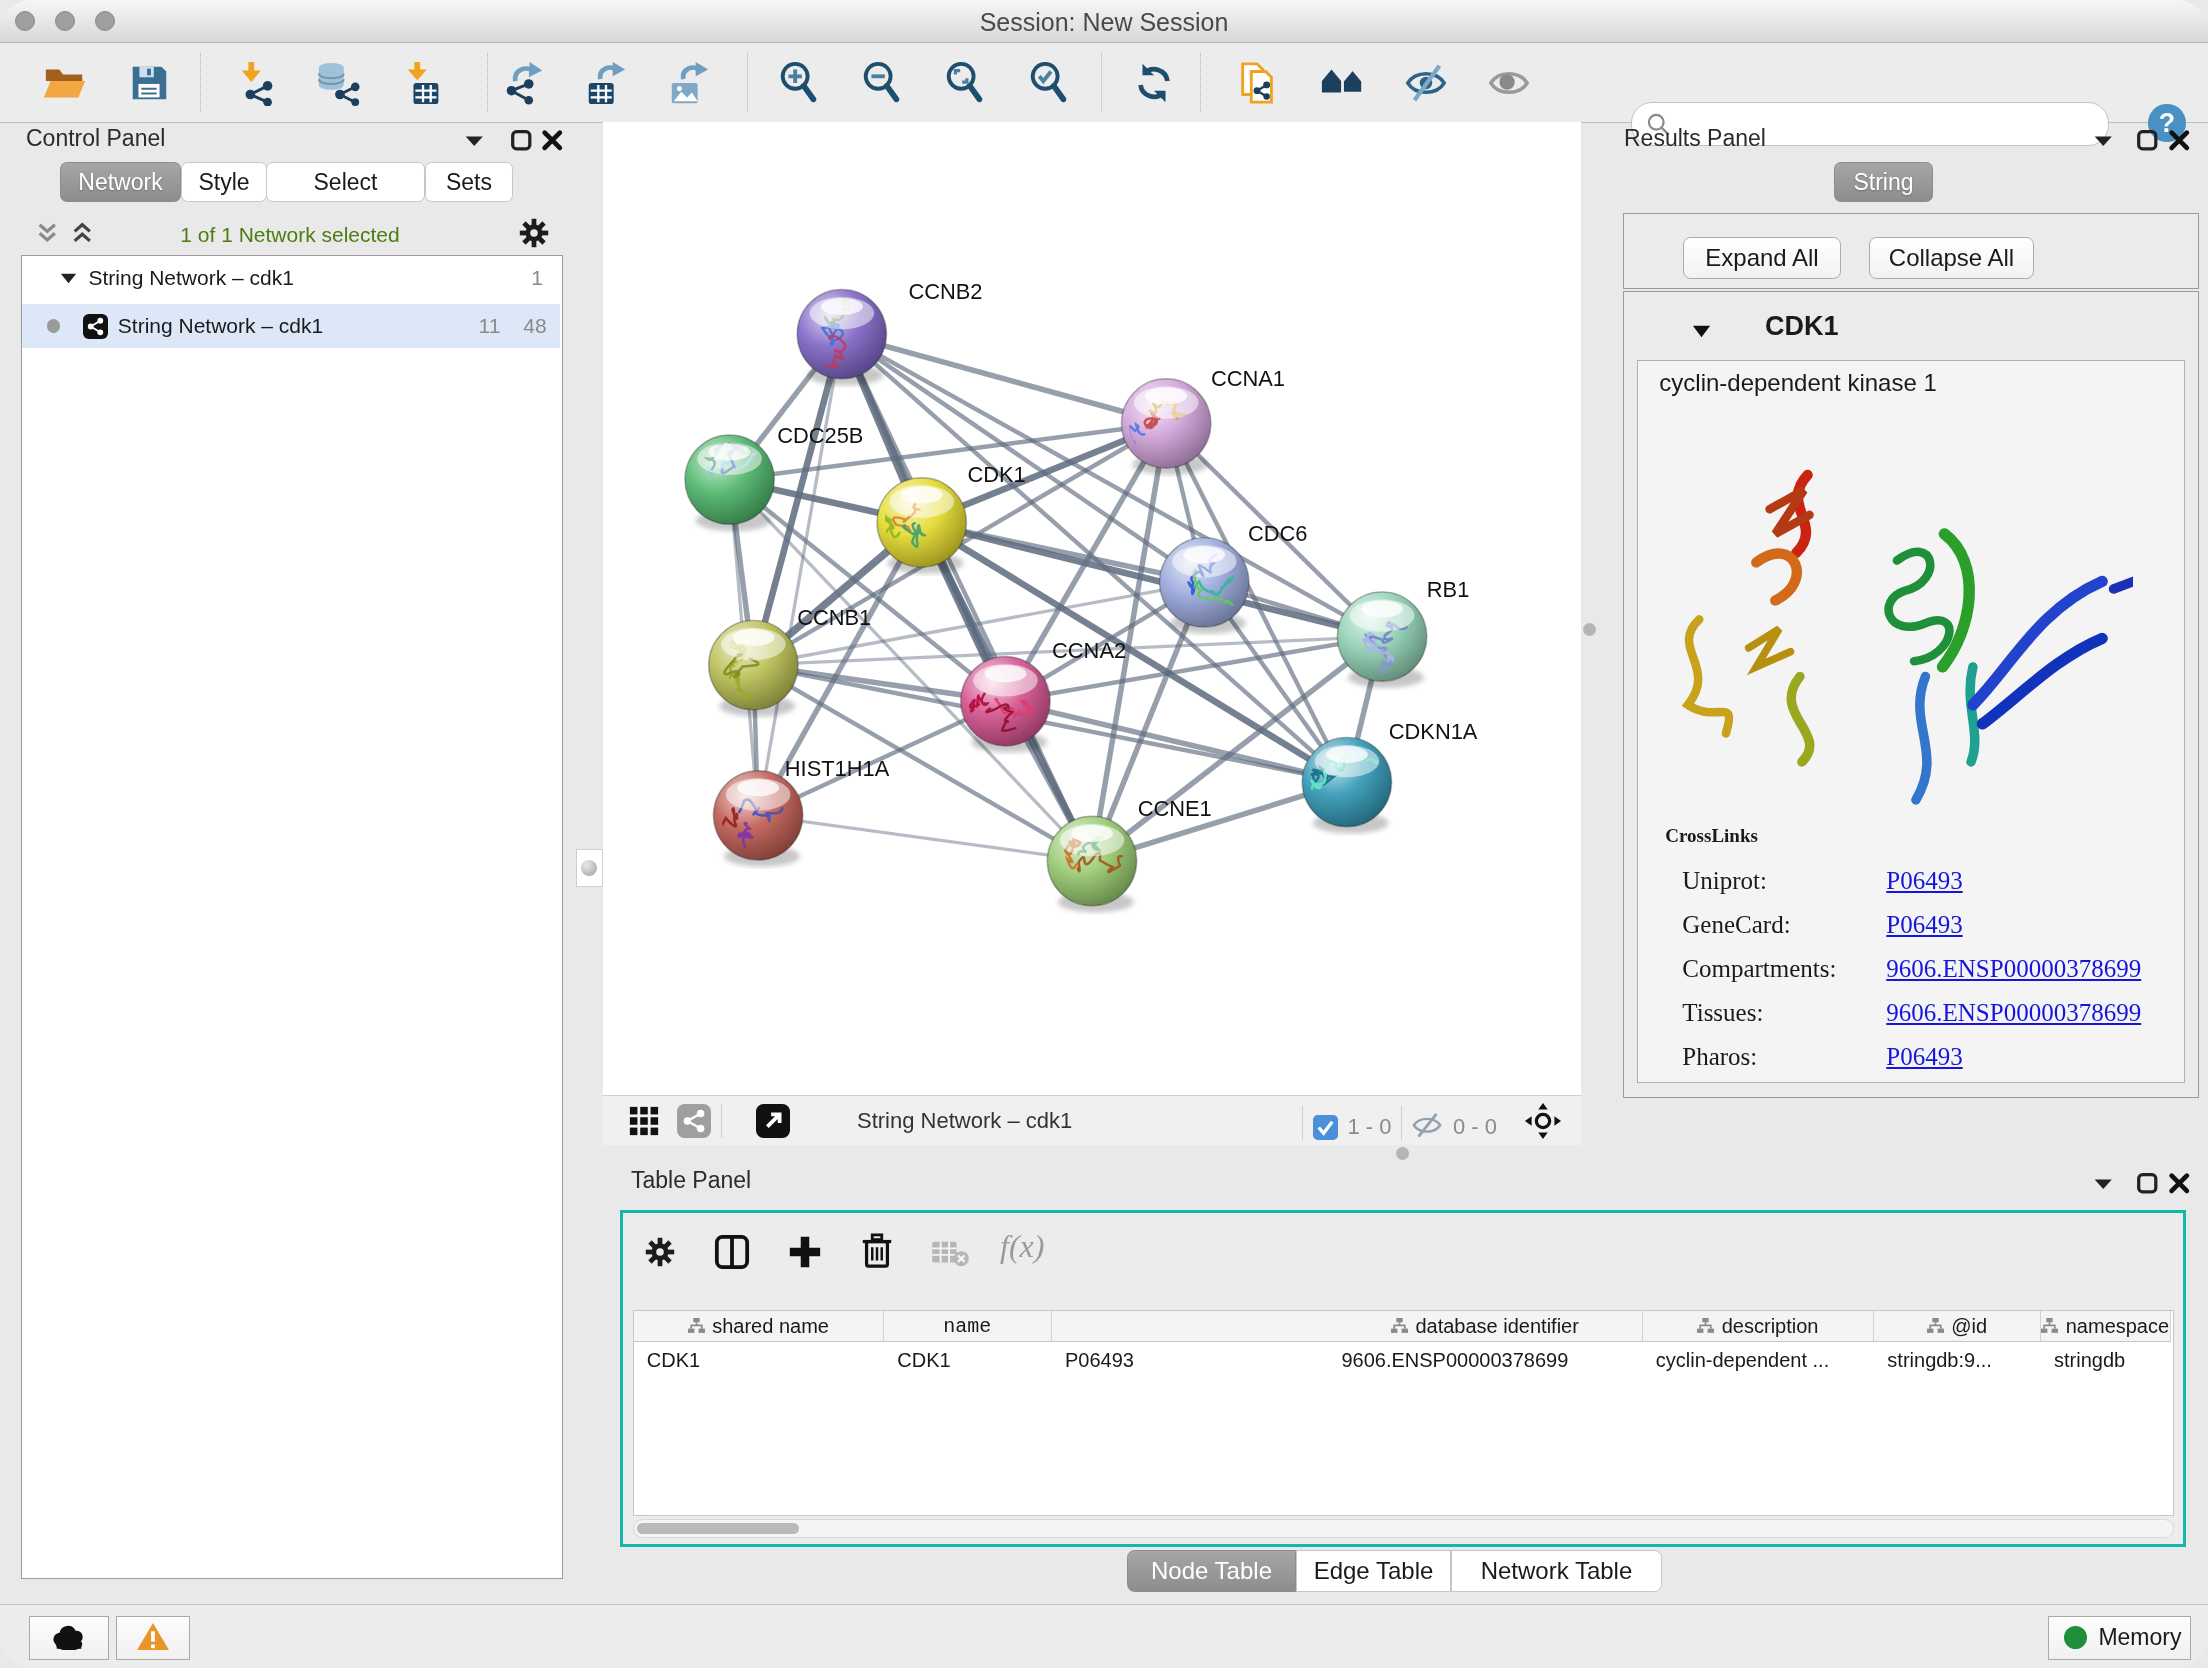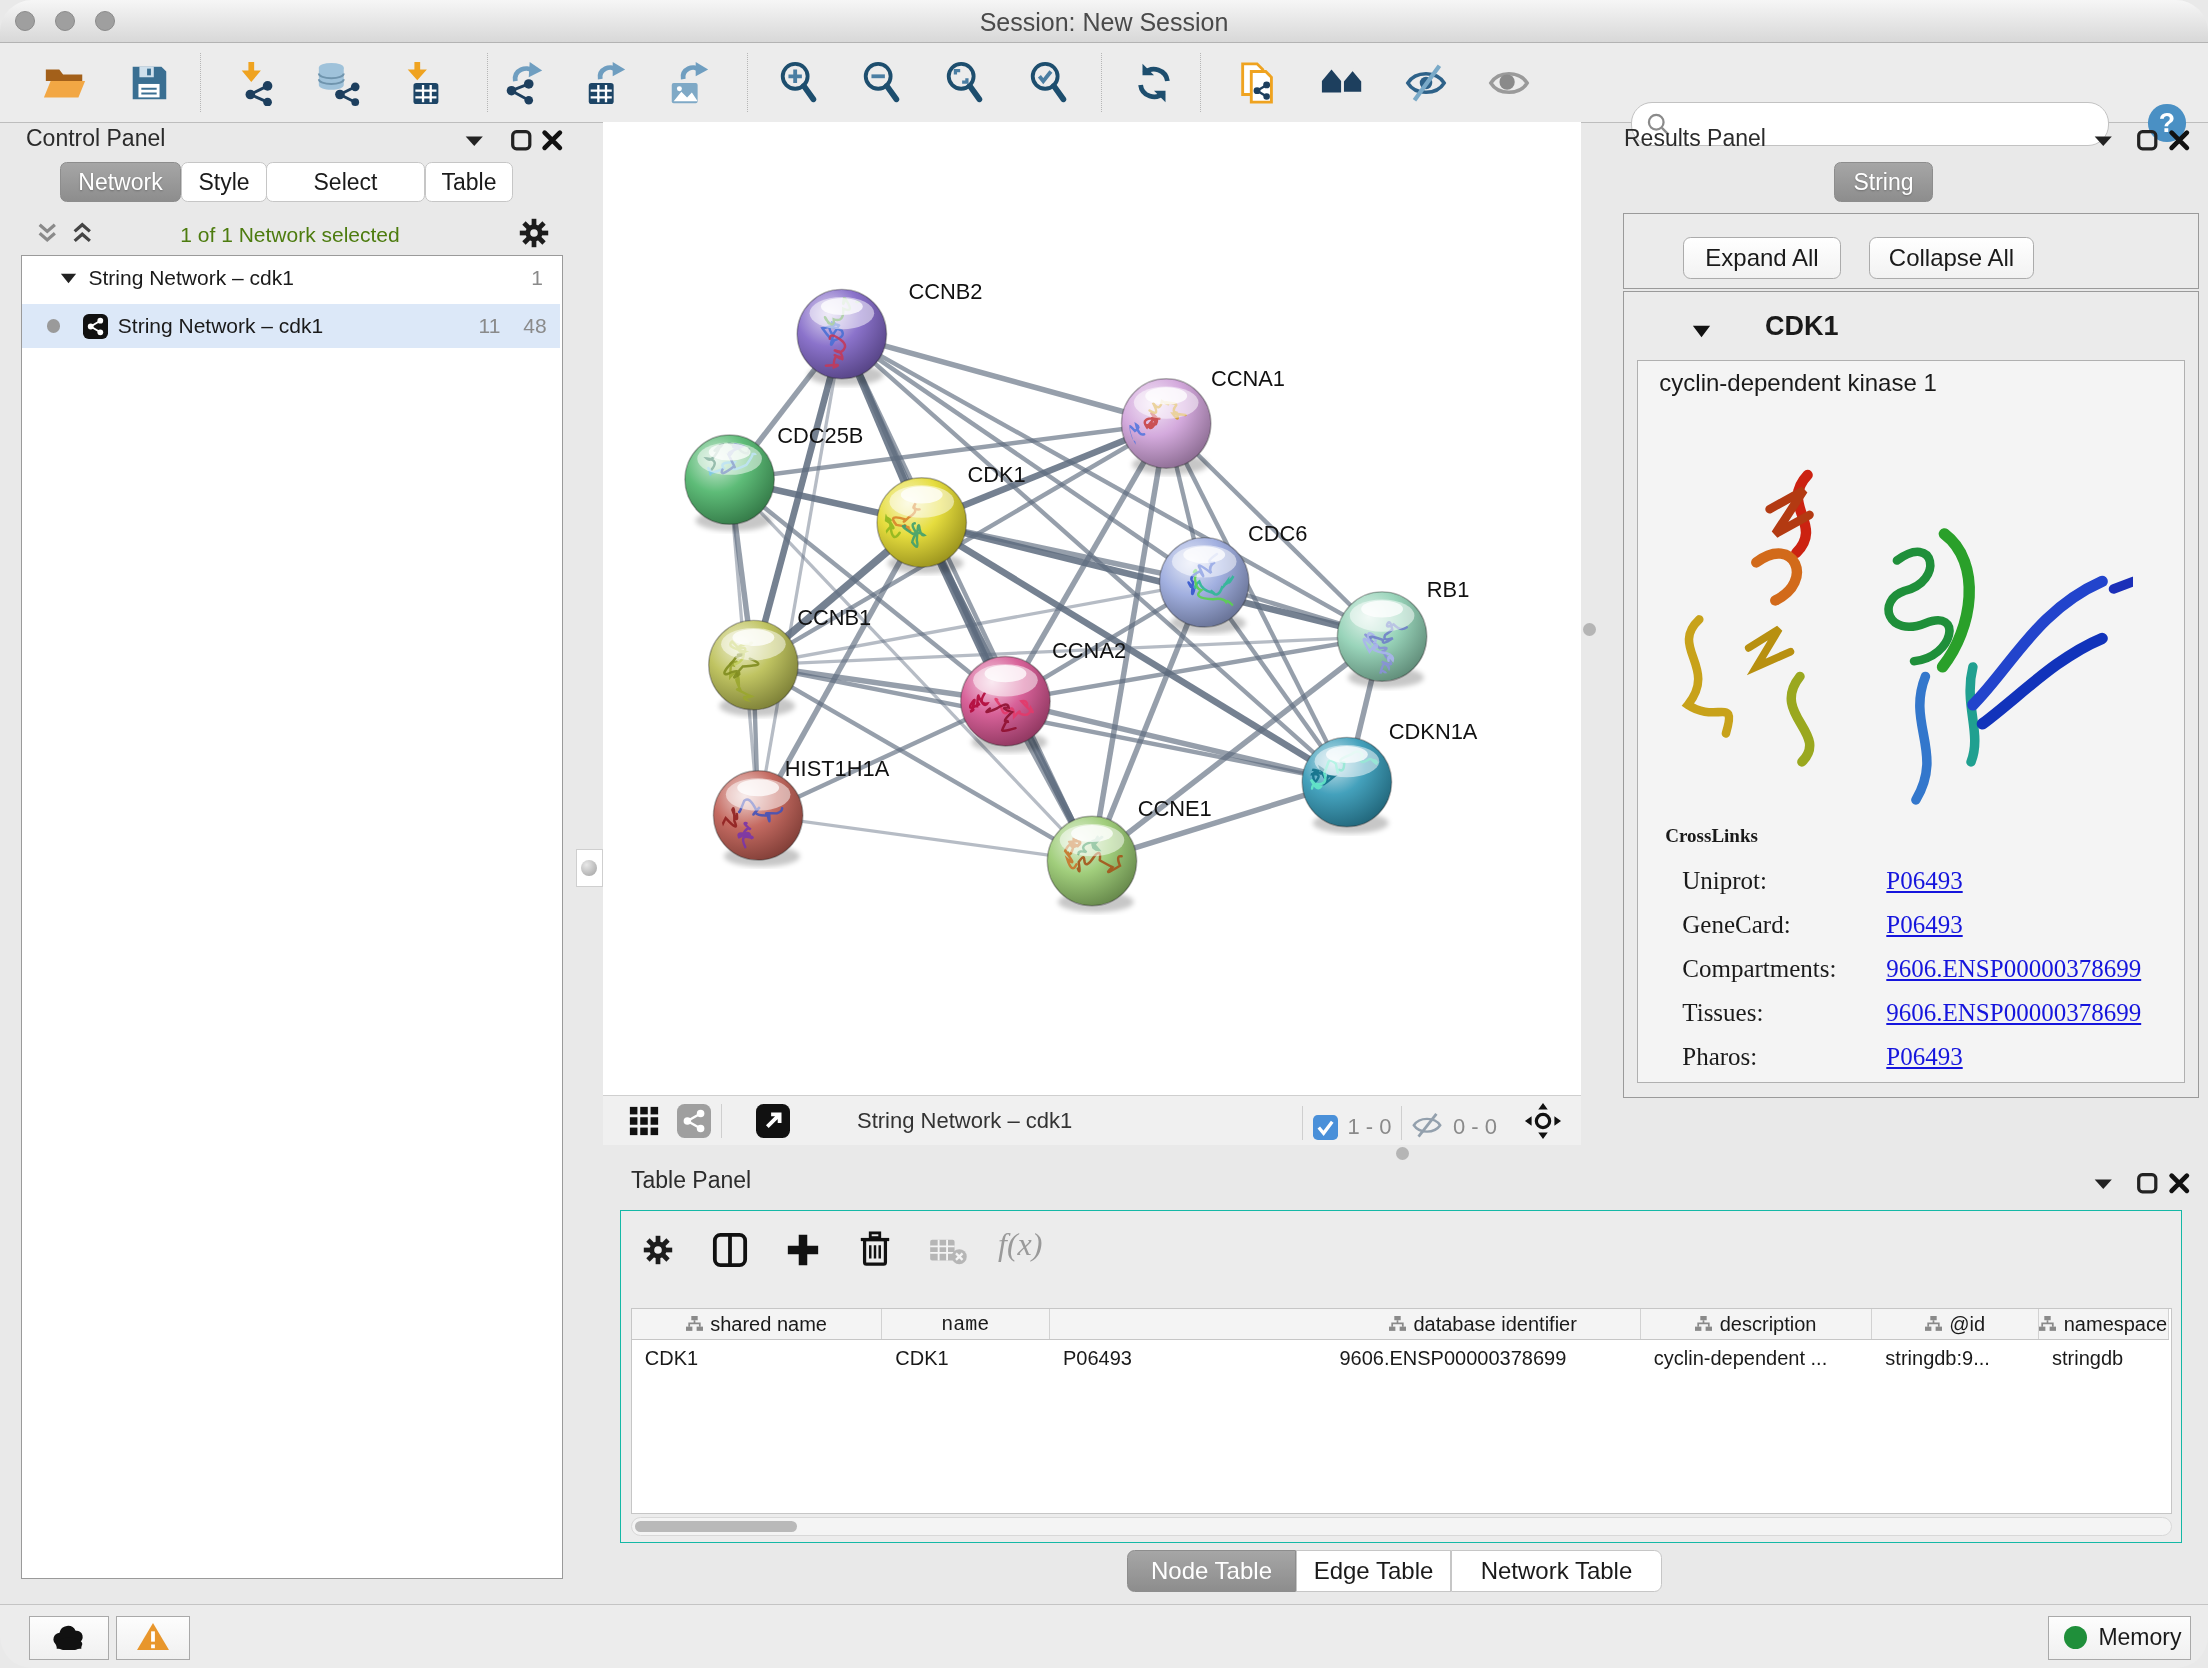--- a/index.html
+++ b/index.html
@@ -36,21 +36,21 @@
   #net-status{left:603px;top:1095px;width:978px;height:49px;background:#f0f0f0;
               border-top:1px solid #cfcfcf;display:flex;align-items:center;}
   .ns-sep{width:0;height:34px;border-left:1px solid #cfcfcf;margin:0 9.5px;}
   
   .link{color:#1515dd;text-decoration:underline;font-family:"Liberation Serif",serif;font-size:25px;}
   .serif{font-family:"Liberation Serif",serif;}
   
   .btn{background:linear-gradient(#ffffff,#f2f2f2);border:1px solid #ababab;border-radius:7.6px;
        display:flex;align-items:center;justify-content:center;font-size:24px;box-sizing:border-box;}
   
-  #tp-box{left:620px;top:1210px;width:1560px;height:331px;background:#ececec;border:1px solid #14b8a6;}
+  #tp-box{left:620px;top:1210px;width:1560px;height:331px;background:#ececec;border:3px solid #14b8a6;}
   #tbl{position:absolute;left:9.5px;top:97px;width:1539px;height:204px;background:#fff;
        border:1px solid #c6c6c6;}
   .th{display:flex;align-items:center;justify-content:center;gap:7.6px;font-size:20px;
       border-right:1px solid #d2d2d2;box-sizing:border-box;height:100%;overflow:hidden;white-space:nowrap;}
   .td{display:flex;align-items:center;font-size:20px;padding-left:13.3px;box-sizing:border-box;
       height:100%;overflow:hidden;white-space:nowrap;}
   #tbl-head{position:absolute;left:0;top:0;height:30px;width:1537px;display:flex;background:#f4f4f4;
       border-bottom:1px solid #c6c6c6;}
   #tbl-row{position:absolute;left:0;top:31px;height:36px;width:1537px;display:flex;background:#fff;}
   .scroll-track{background:#f4f4f4;border:1px solid #d8d8d8;border-radius:9.5px;}
@@ -214,21 +214,21 @@
   <svg class="abs win-ico" style="left:507px;top:126px" viewBox="0 0 30 30">
       <rect x="6" y="6" width="18" height="18" rx="4" fill="none" stroke="#222" stroke-width="3.4"></rect>
     </svg>
   <svg class="abs win-ico" style="left:538px;top:126px" viewBox="0 0 30 30">
       <path d="M7 7 23 23M23 7 7 23" stroke="#111" stroke-width="5" stroke-linecap="round"></path>
     </svg>
 
   <div class="abs tab active" style="left:60px;top:162px;width:121px">Network</div>
   <div class="abs tab" style="left:181px;top:162px;width:86px">Style</div>
   <div class="abs tab" style="left:266px;top:162px;width:159px">Select</div>
-  <div class="abs tab" style="left:425px;top:162px;width:88px">Table</div>
+  <div class="abs tab" style="left:425px;top:162px;width:88px">Sets</div>
 
   <svg class="abs" style="left:33px;top:219px;width:28.5px;height:28.5px" viewBox="0 0 30 30">
     <path d="M7 6l8 7 8-7M7 15l8 7 8-7" stroke="#8a8a8a" stroke-width="3.4" fill="none"></path>
   </svg>
   <svg class="abs" style="left:68px;top:219px;width:28.5px;height:28.5px" viewBox="0 0 30 30">
     <path d="M7 13l8-7 8 7M7 23l8-7 8 7" stroke="#444" stroke-width="3.4" fill="none"></path>
   </svg>
   <div class="abs" style="left:133px;top:223px;width:314px;text-align:center;font-size:21px;color:#4d7c0f">1 of 1 Network selected</div>
   <svg class="abs" style="left:516px;top:215px;width:36px;height:36px" viewBox="0 0 38 38">
     <g fill="#1c1c1c">

